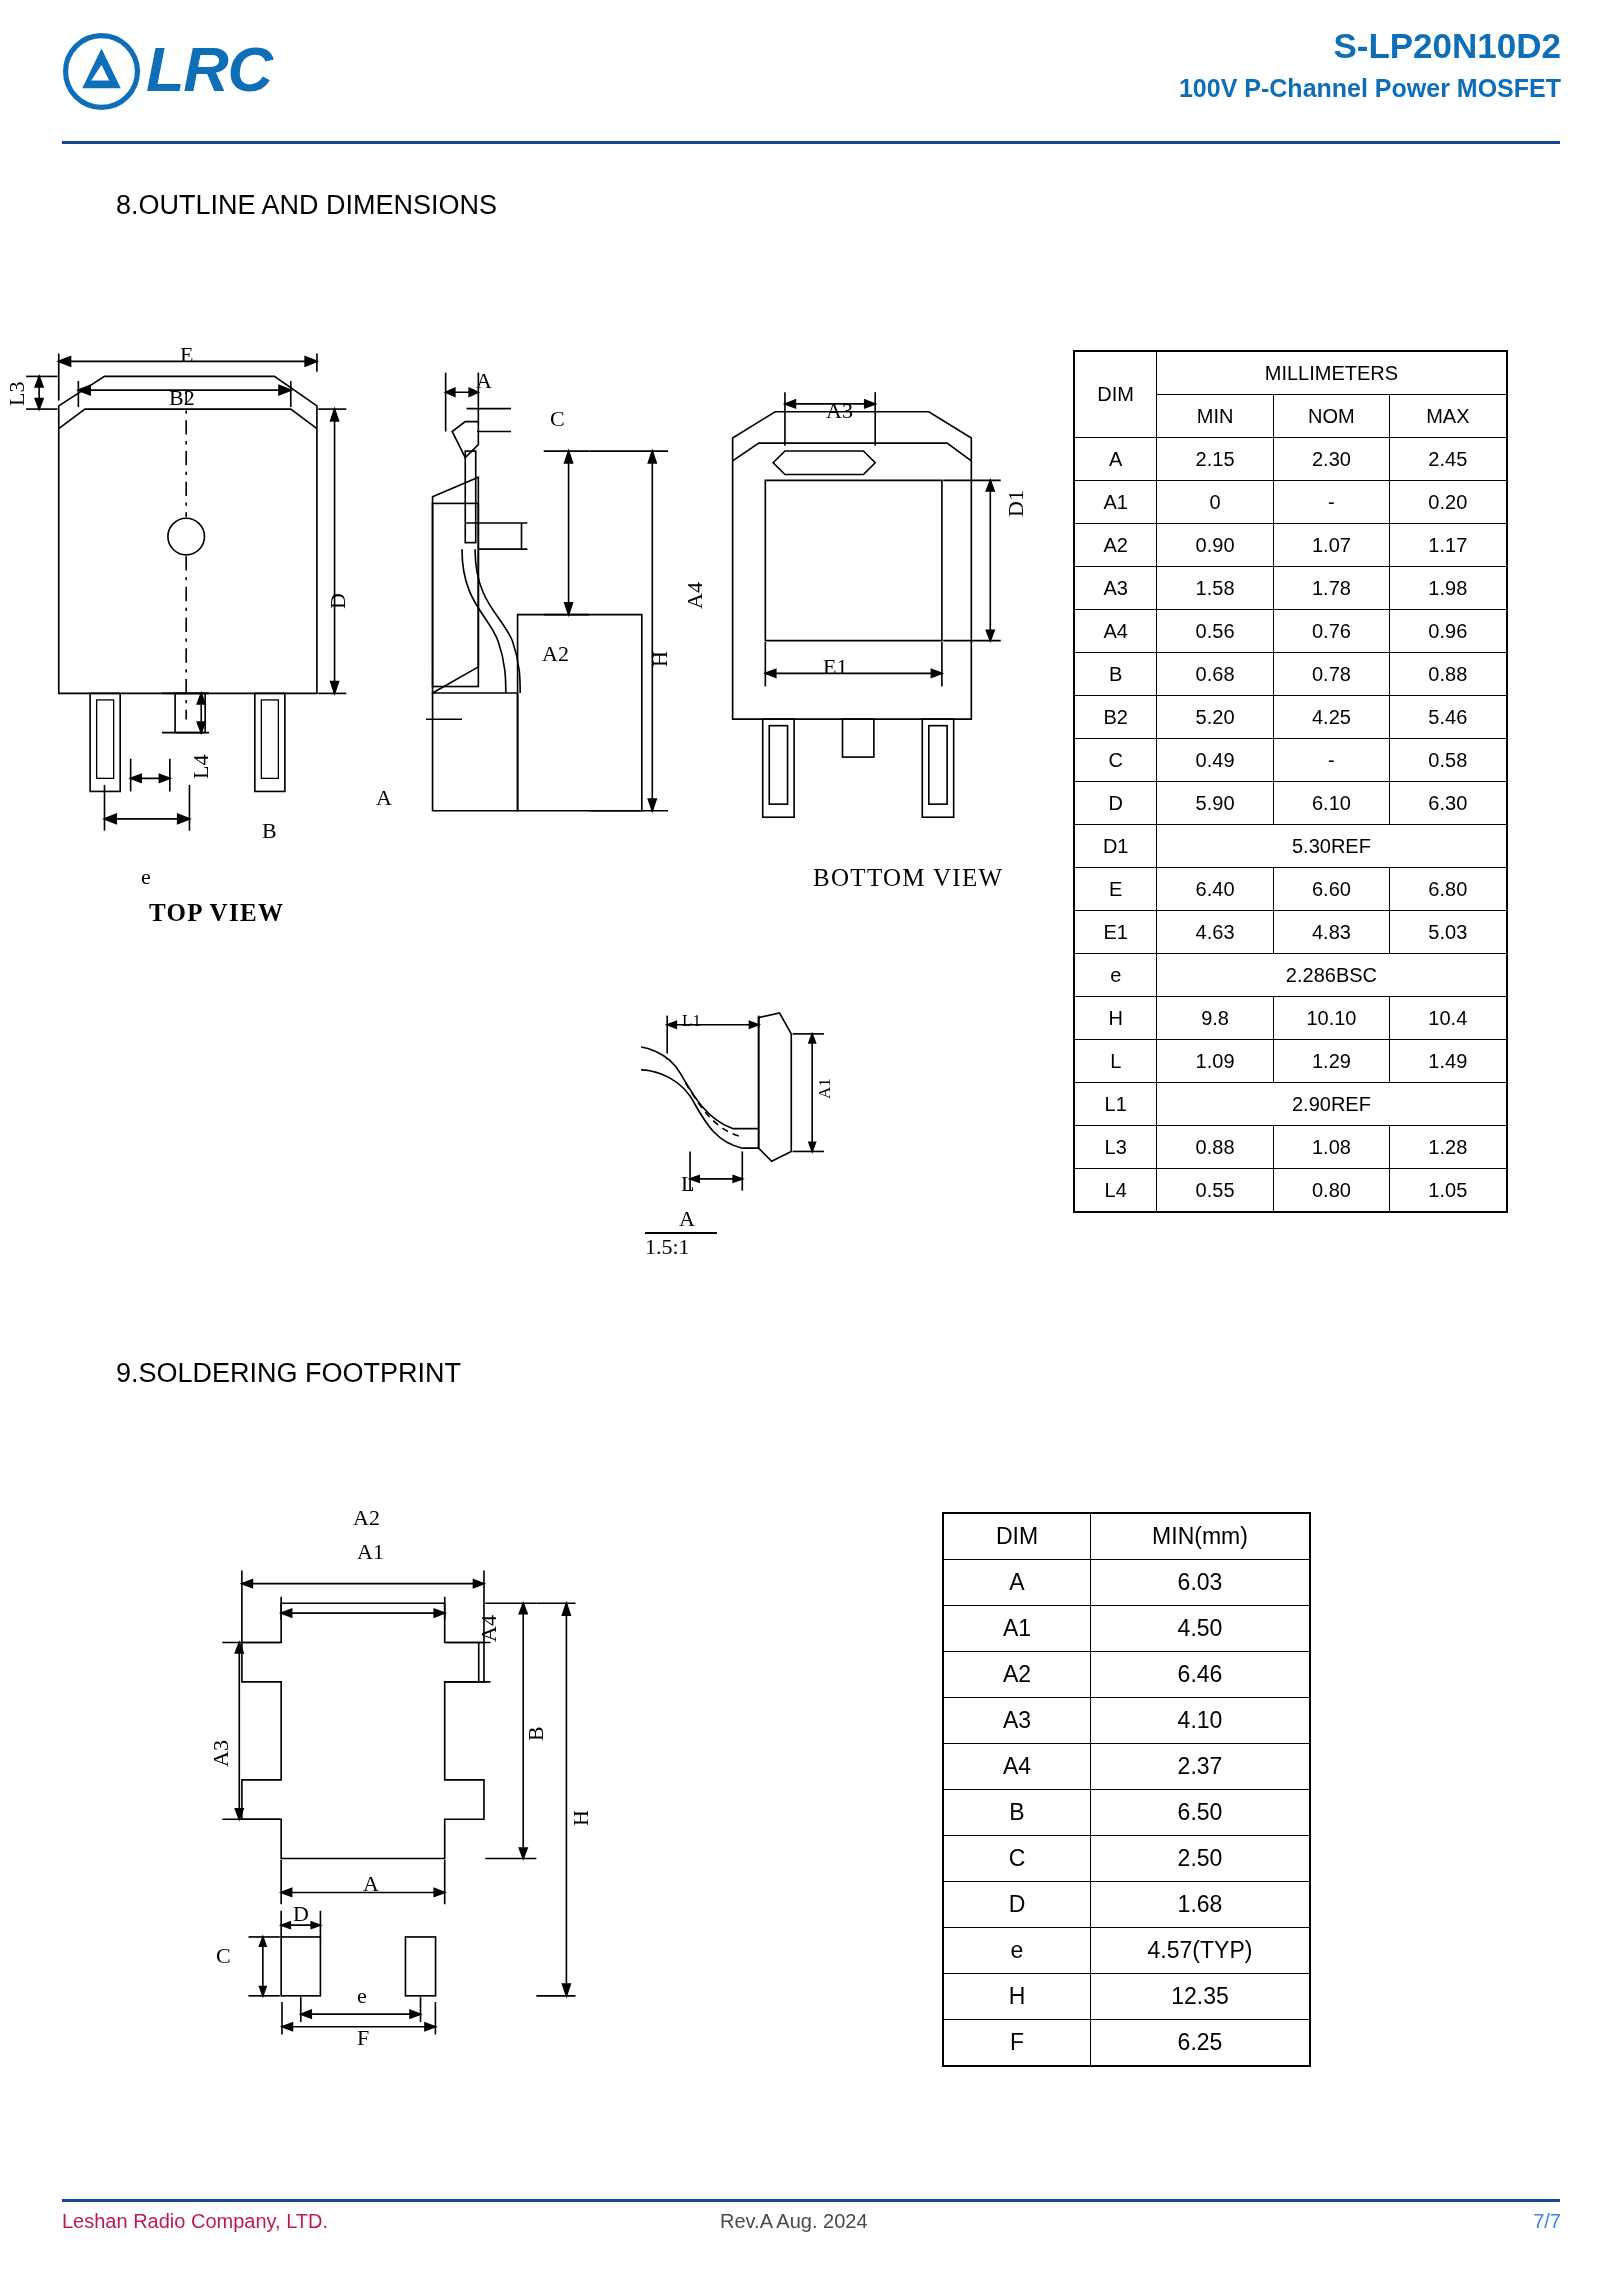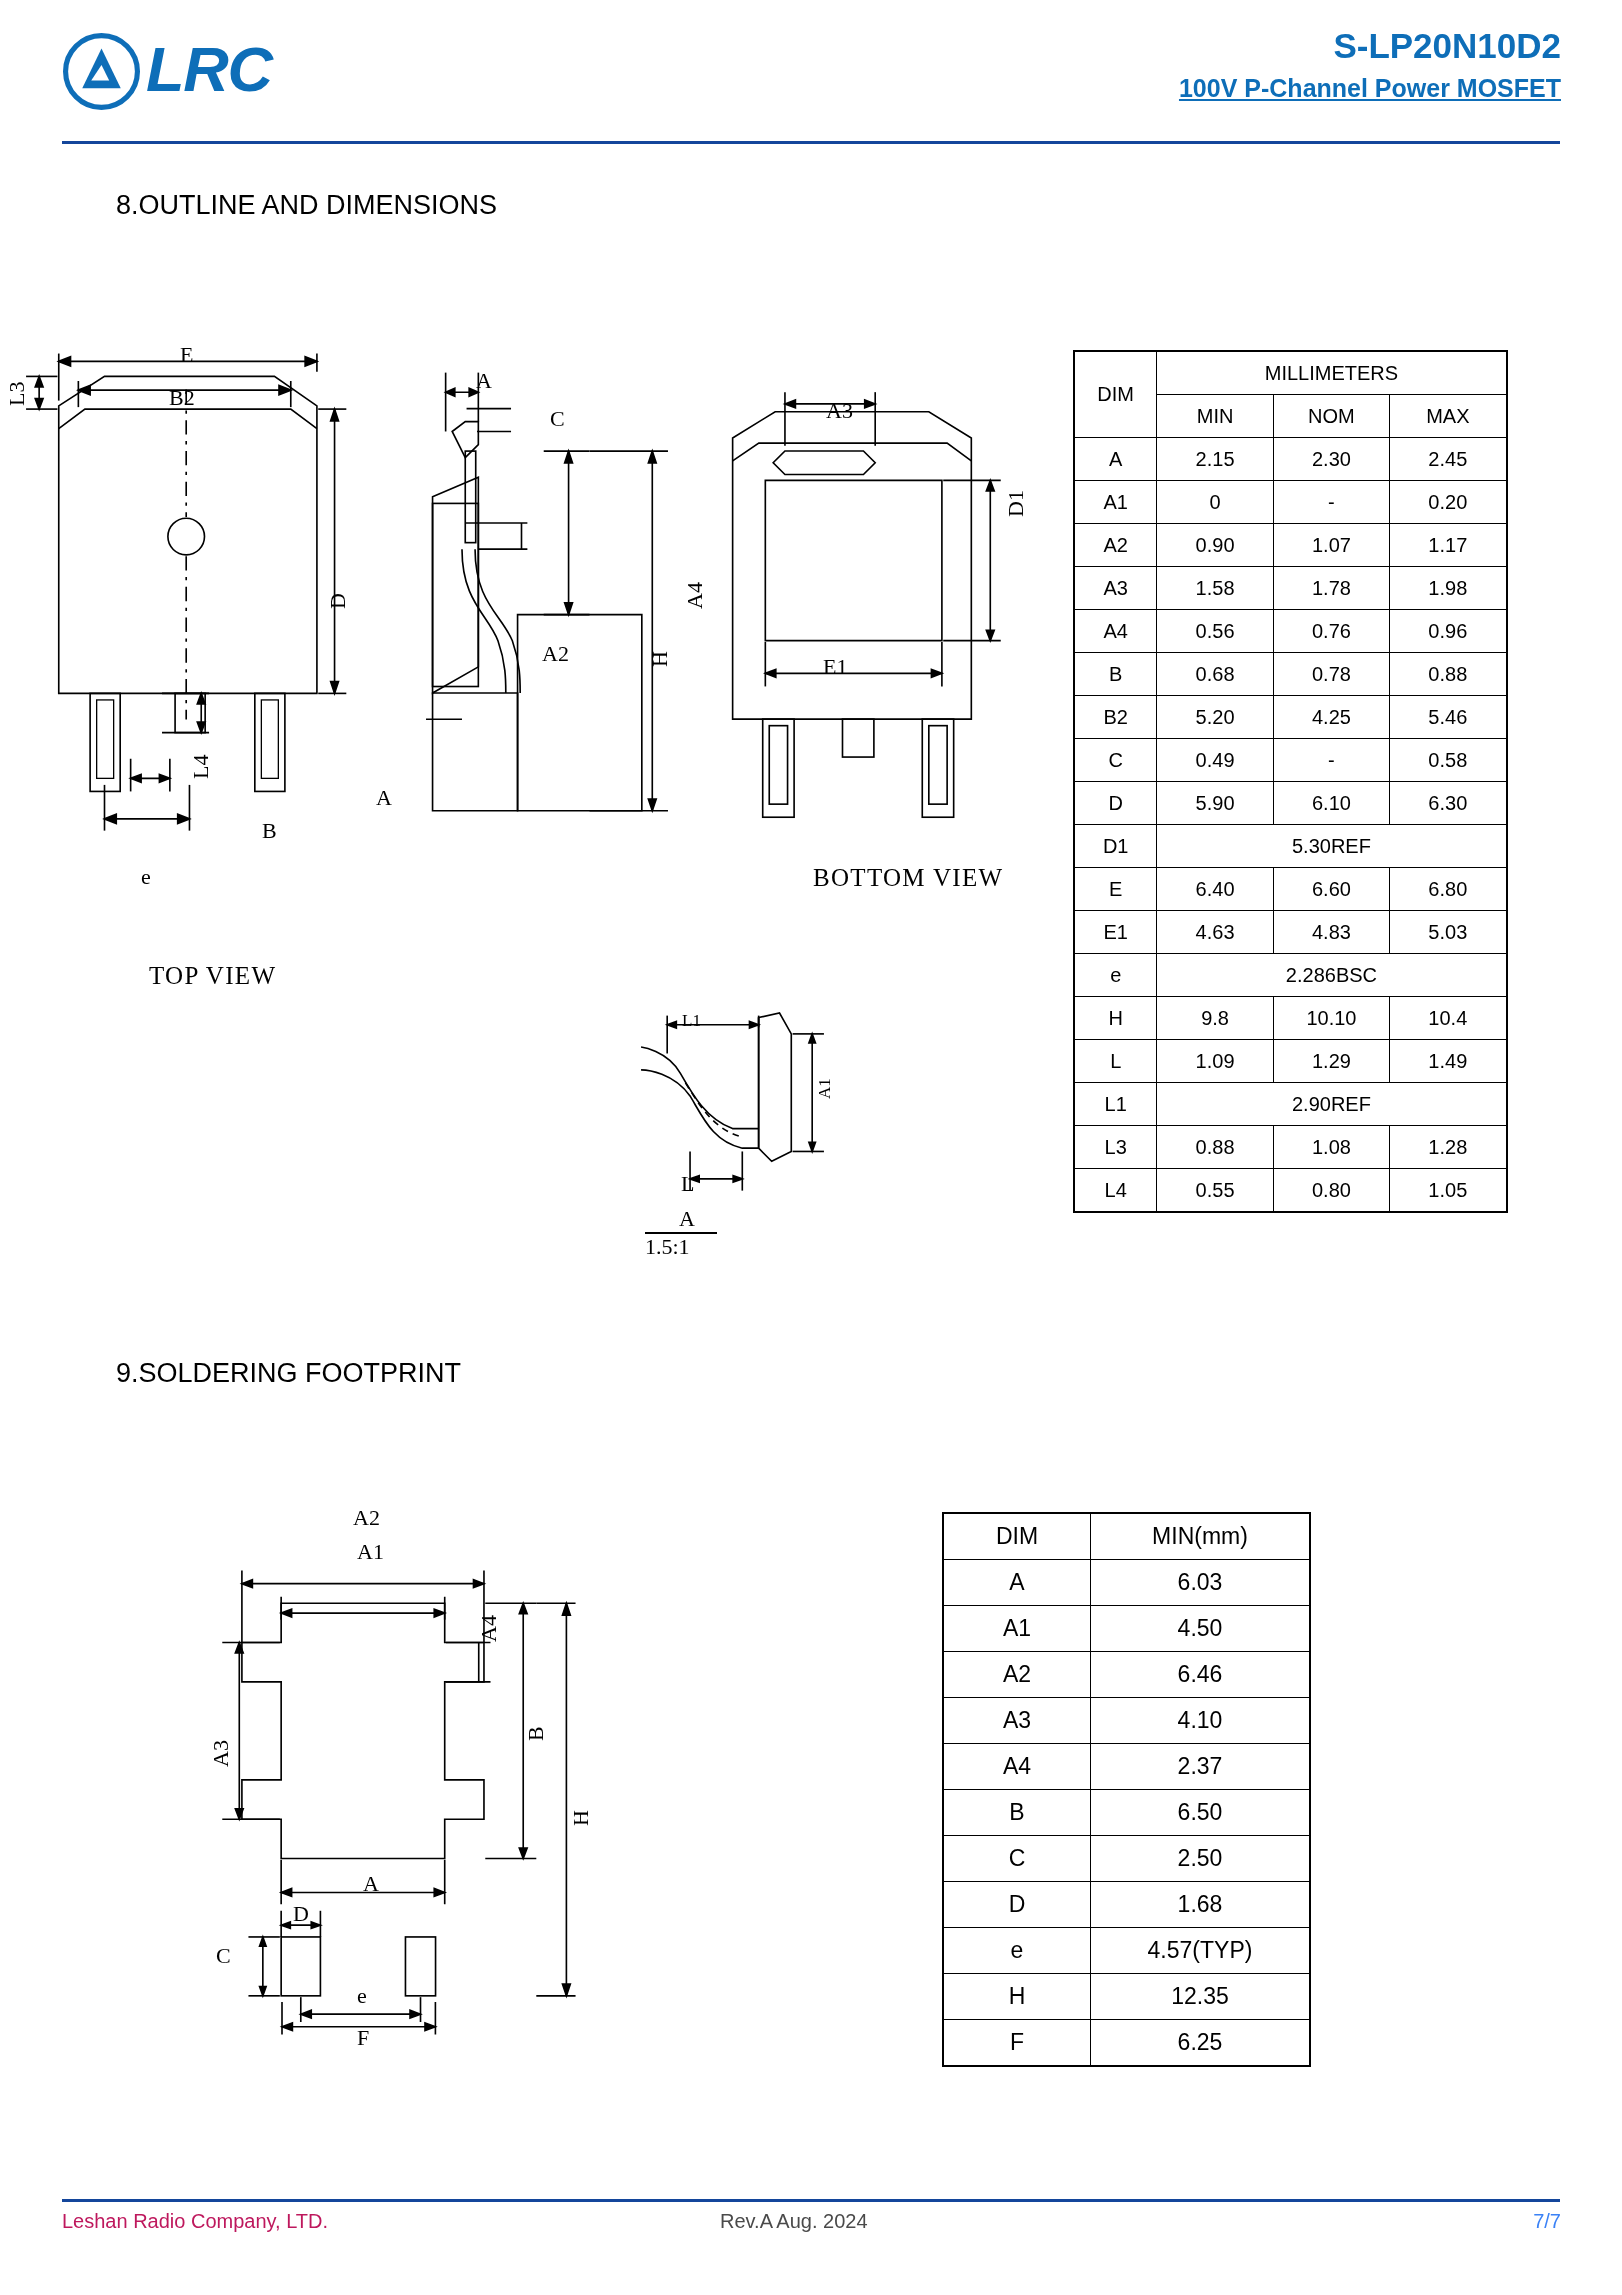--- a/index.html
+++ b/index.html
@@ -15,21 +15,21 @@
 
   
   .header { position:absolute; left:0; top:0; width:1623px; height:111px; }
   .logo { position:absolute; left:62px; top:26px; width:281px; height:82px; }
   .logo-mark { position:absolute; left:0; top:6.5px; width:79px; height:77px; }
   .logo-text { position:absolute; left:84px; top:6.5px; font-size:63px; font-weight:bold;
                font-style:italic; color:#0e6eb8; letter-spacing:-1.3px; font-family:"Liberation Sans", sans-serif; }
   .hdr-title { position:absolute; right:62px; top:26px; text-align:right;
                font-size:35px; font-weight:bold; color:#0e6eb8; letter-spacing:0px; }
   .hdr-sub { position:absolute; right:62px; top:74px; text-align:right;
-             font-size:25px; font-weight:bold; color:#0e6eb8;text-decoration:underline; }
+             font-size:25px; font-weight:bold; color:#0e6eb8; }
   .hdr-rule { position:absolute; left:62px; top:141px; width:1498px; height:3.3px; background:#14469b; }
 
   
   .sec-title { position:absolute; font-size:27px; font-weight:normal; color:#000; }
   #sec8 { left:116px; top:190px; }
   #sec9 { left:116px; top:1358px; }
 
   
   table { border-collapse:collapse; }
   .dimtable { position:absolute; left:1073px; top:350px; border:2px solid #000; font-size:20px; }
@@ -136,21 +136,21 @@
       <path d="M270 752 l-18 -7 v14 z" fill="#000"></path>
     </g>
   </svg>
   <div class="cap" style="left:180px; top:342px;">E</div>
   <div class="cap" style="left:169px; top:385px;">B2</div>
   <div class="cap" style="left:3.9px; top:406px; transform:rotate(-90deg); transform-origin:left top;">L3</div>
   <div class="cap" style="left:325px; top:609px; transform:rotate(-90deg); transform-origin:left top;">D</div>
   <div class="cap" style="left:188px; top:779px; transform:rotate(-90deg); transform-origin:left top;">L4</div>
   <div class="cap" style="left:262px; top:818px;">B</div>
   <div class="cap" style="left:141px; top:864px;">e</div>
-  <div class="cap capbig" style="left:149px; top:962px;">TOP VIEW</div>
+  <div class="cap capbig" style="left:149px; top:899px;font-weight:bold;">TOP VIEW</div>
 
   <svg class="draw" style="left:393px; top:353px;" width="308" height="497" viewBox="0 0 470 760">
     <g fill="none" stroke="#000" stroke-width="2.5">
 
       <path d="M90 120 L110 105 L130 105 L130 140 L110 160 Z"></path>
       <rect x="110" y="150" width="16" height="140"></rect>
 
       <path d="M60 220 L130 190 L130 480 L60 520 Z"></path>
       <rect x="60" y="230" width="70" height="280" fill="none"></rect>
       <path d="M60 520 L190 520 L190 700 L60 700 Z"></path>

